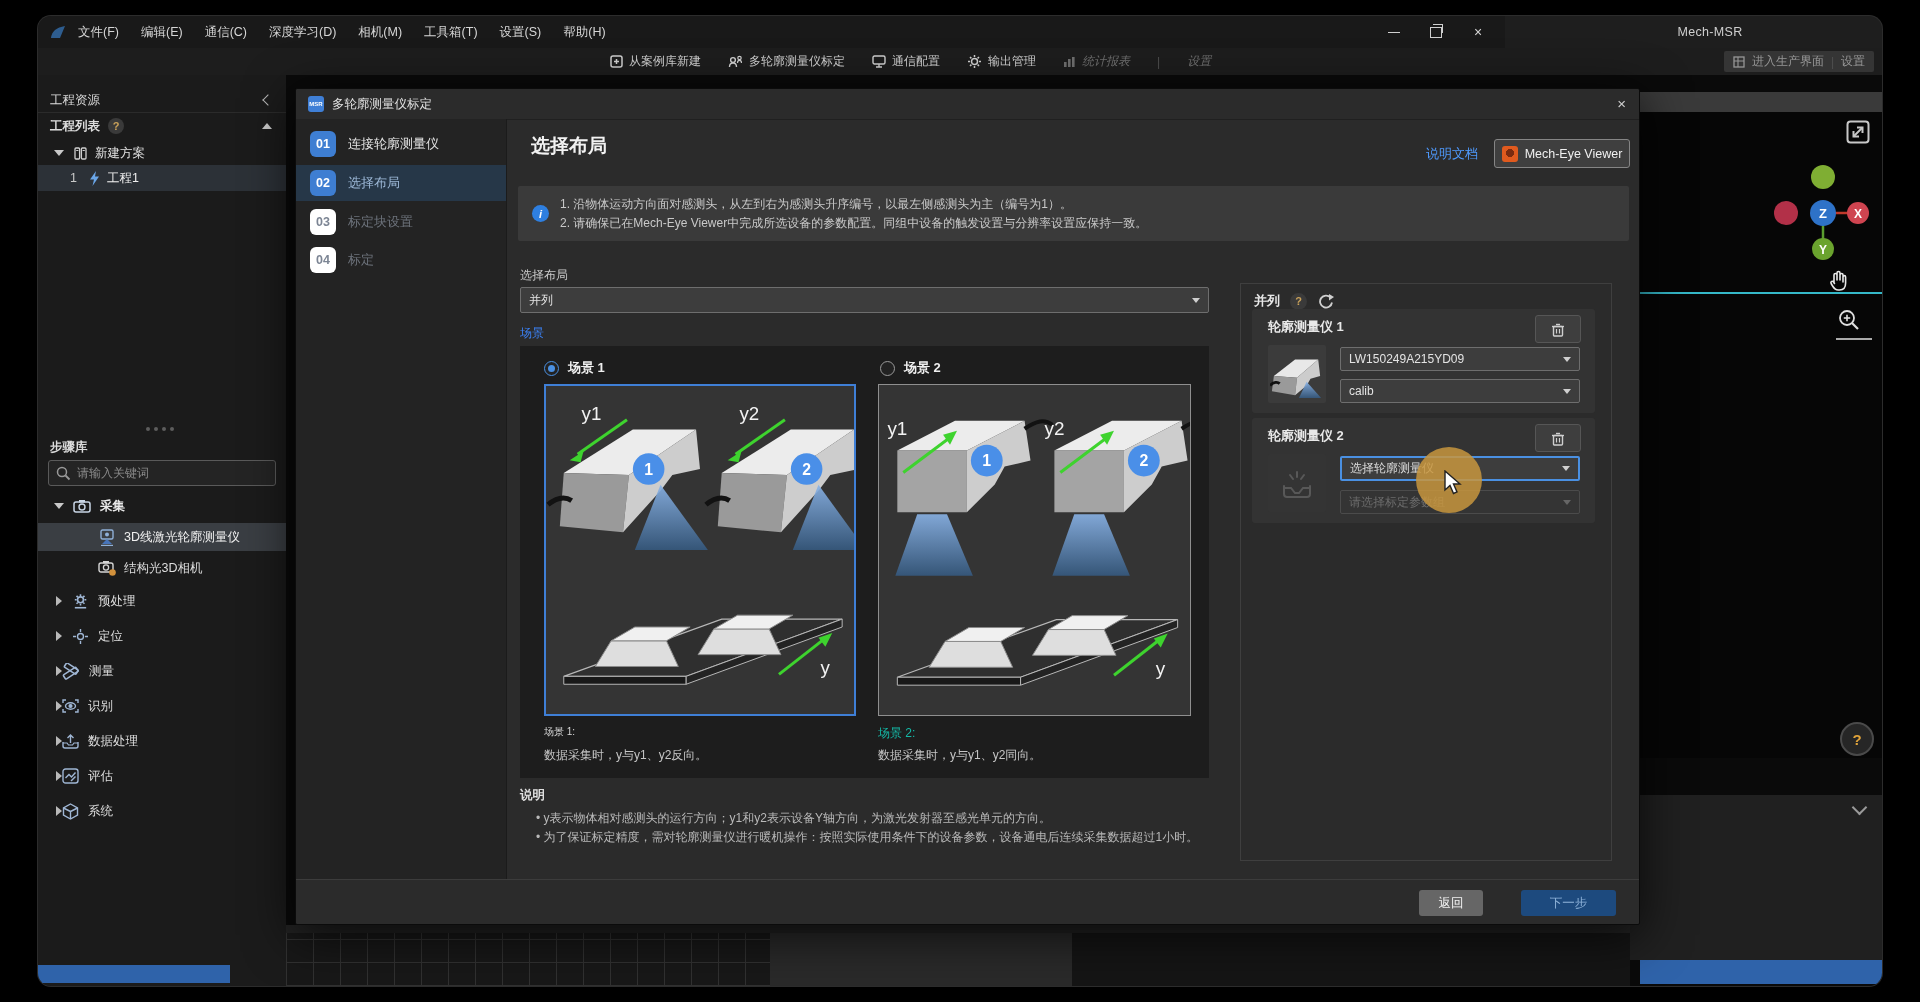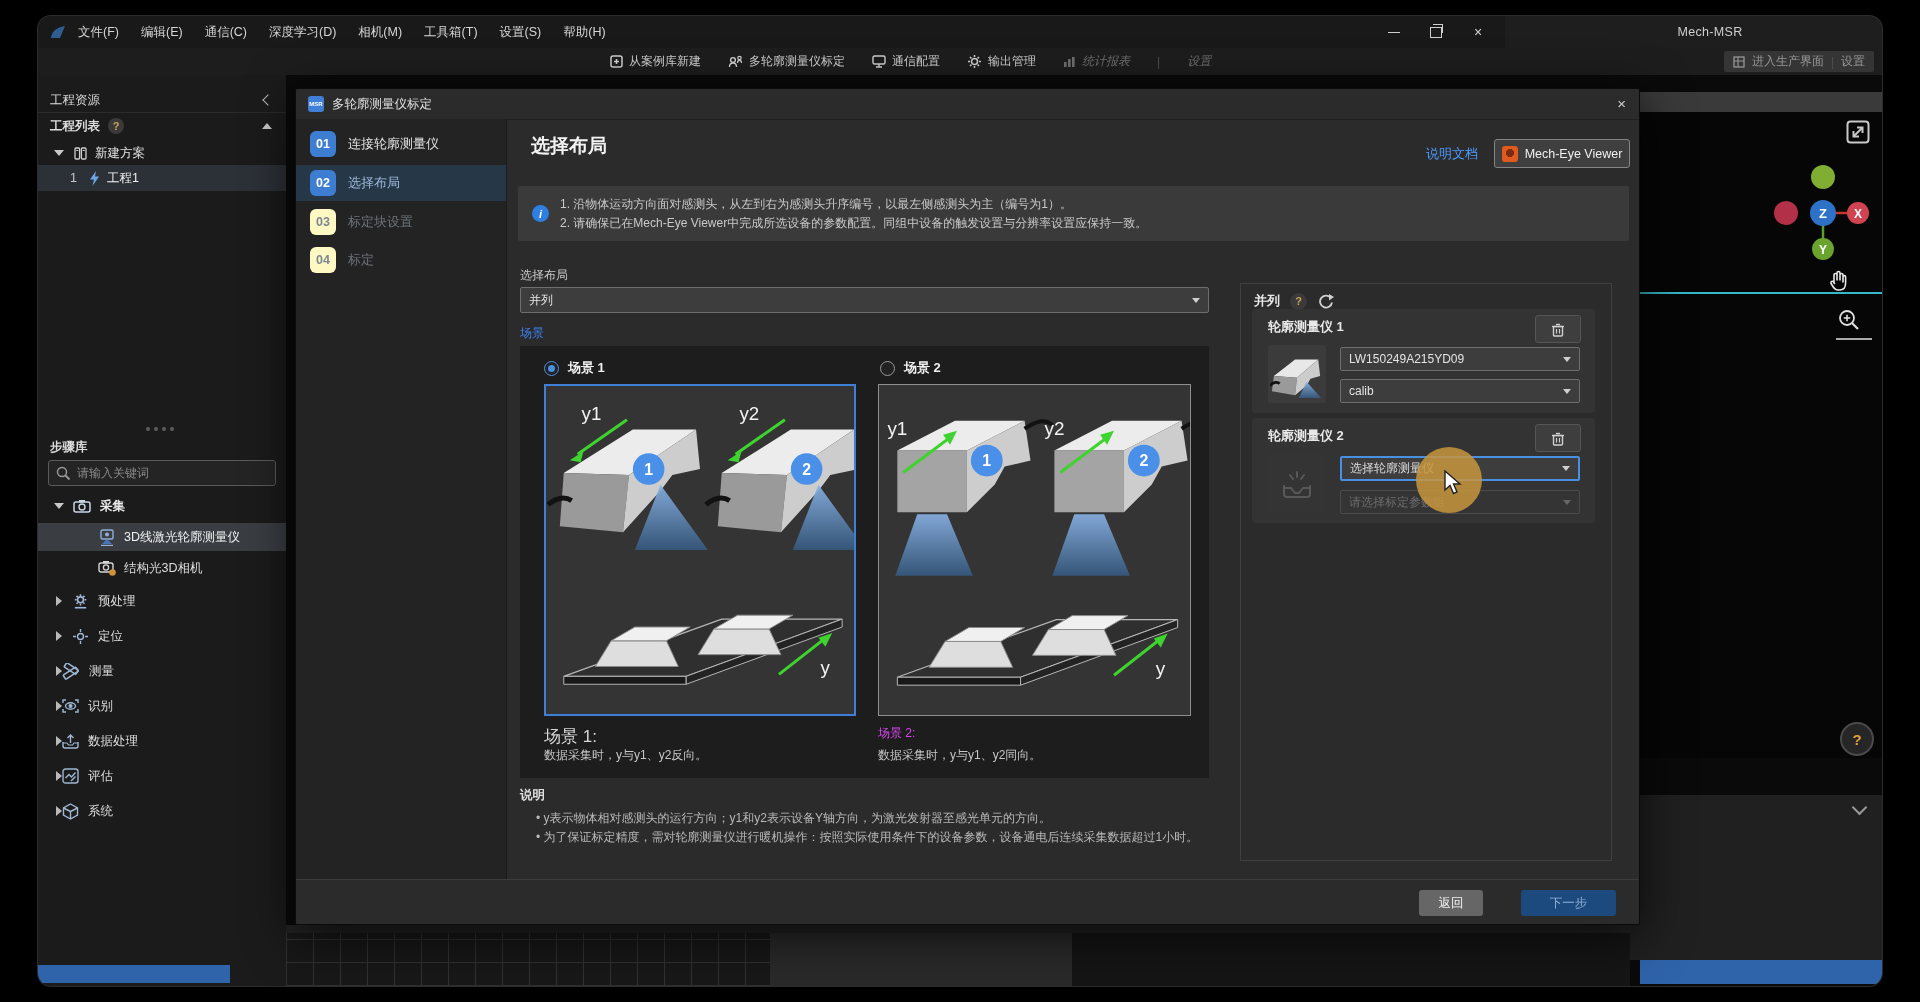--- a/index.html
+++ b/index.html
@@ -46,21 +46,21 @@
   
   #dialog{left:257px;top:72px;width:1345px;height:837px;background:#2b2b2b;border:1px solid #0b0b0b;border-radius:2px;box-shadow:0 10px 50px rgba(0,0,0,.75);box-sizing:border-box;}
   .dtitle{left:0;top:0;width:100%;height:30px;border-bottom:1px solid #202020;}
   .msricon{left:12px;top:7px;width:16px;height:16px;background:#3f7fd6;border-radius:3px;color:#fff;font-size:6px;font-weight:bold;display:flex;align-items:center;justify-content:center;}
   .steps{left:0;top:30px;width:210px;height:760px;background:#232323;border-right:1px solid #1b1b1b;}
   .step{position:absolute;left:0;width:210px;height:34px;}
   .step .badge{position:absolute;left:14px;top:4px;width:26px;height:26px;border-radius:6px;background:#3e7ed2;color:#fff;font-size:12.5px;font-weight:bold;display:flex;align-items:center;justify-content:center;}
   .step .slabel{position:absolute;left:52px;top:0;line-height:34px;font-size:13px;color:#e3e3e3;}
   .step.active{background:#263748;height:36px;}
   .step.active .slabel{color:#9db9d8;}
-  .step.off .badge{background:#fef9c3;color:#7c8594;}
+  .step.off .badge{background:#ffffff;color:#7c8594;}
   .step.off .slabel{color:#6d737c;}
   .content{left:210px;top:30px;width:1135px;height:760px;}
   .hline1,.hline2{font-size:12px;color:#c9c9c9;line-height:19px;}
   .dd{background:#3d3d3d;border:1px solid #6e6e6e;border-radius:2px;color:#e3e3e3;font-size:12px;display:flex;align-items:center;padding:0 8px;box-sizing:border-box;}
   .dd .ddt{flex:1;white-space:nowrap;overflow:hidden;}
   .caret{width:0;height:0;border-left:4.5px solid transparent;border-right:4.5px solid transparent;border-top:5px solid #cfcfcf;}
   .dd.focus{border:2px solid #4a90e2;}
   .dd.disabled{background:#343434;border-color:#4b4b4b;color:#6b6b6b;}
   .dd.disabled .caret{border-top-color:#666;}
   .radio{width:15px;height:15px;border-radius:50%;border:1.6px solid #9a9a9a;box-sizing:border-box;background:#222;}
@@ -522,23 +522,23 @@
                 <polygon points="20,88 104,88 92,62 36,62" fill="#dedede" stroke="#8a8a8a"></polygon>
                 <polygon points="36,62 92,62 116,48 60,48" fill="#f0f0f0" stroke="#8a8a8a"></polygon>
               </g>
               <line x1="236" y1="96" x2="282" y2="60" stroke="#3ed32e" stroke-width="3"></line>
               <polygon points="290,54 276,59 283,68" fill="#3ed32e"></polygon>
               <text x="278" y="96" font-size="19" fill="#f2f2f2">y</text>
             </g>
           </svg>
         </div>
 
-        <span class="a" style="left:24px;top:379px;font-size:17px;color:#d8d8d8">场景 1:</span>
+        <span class="a" style="left:24px;top:379px;font-size:10px;color:#d8d8d8">场景 1:</span>
         <span class="a" style="left:24px;top:401px;font-size:12px;color:#c6c6c6">数据采集时，y与y1、y2反向。</span>
-        <span class="a" style="left:358px;top:379px;font-size:12px;color:#d946ef">场景 2:</span>
+        <span class="a" style="left:358px;top:379px;font-size:12px;color:#14b8a6">场景 2:</span>
         <span class="a" style="left:358px;top:401px;font-size:12px;color:#c6c6c6">数据采集时，y与y1、y2同向。</span>
       </div>
 
       <span class="a" style="left:14px;top:668px;font-size:12.5px;font-weight:bold;color:#e0e0e0">说明</span>
       <div class="a" style="left:30px;top:690px;width:680px;font-size:12px;color:#b9b9b9;line-height:19px">
         <div>• y表示物体相对感测头的运行方向；y1和y2表示设备Y轴方向，为激光发射器至感光单元的方向。</div>
         <div>• 为了保证标定精度，需对轮廓测量仪进行暖机操作：按照实际使用条件下的设备参数，设备通电后连续采集数据超过1小时。</div>
       </div>
 
       <div class="a" style="left:734px;top:164px;width:370px;height:576px;border:1px solid #3f3f3f"></div>

